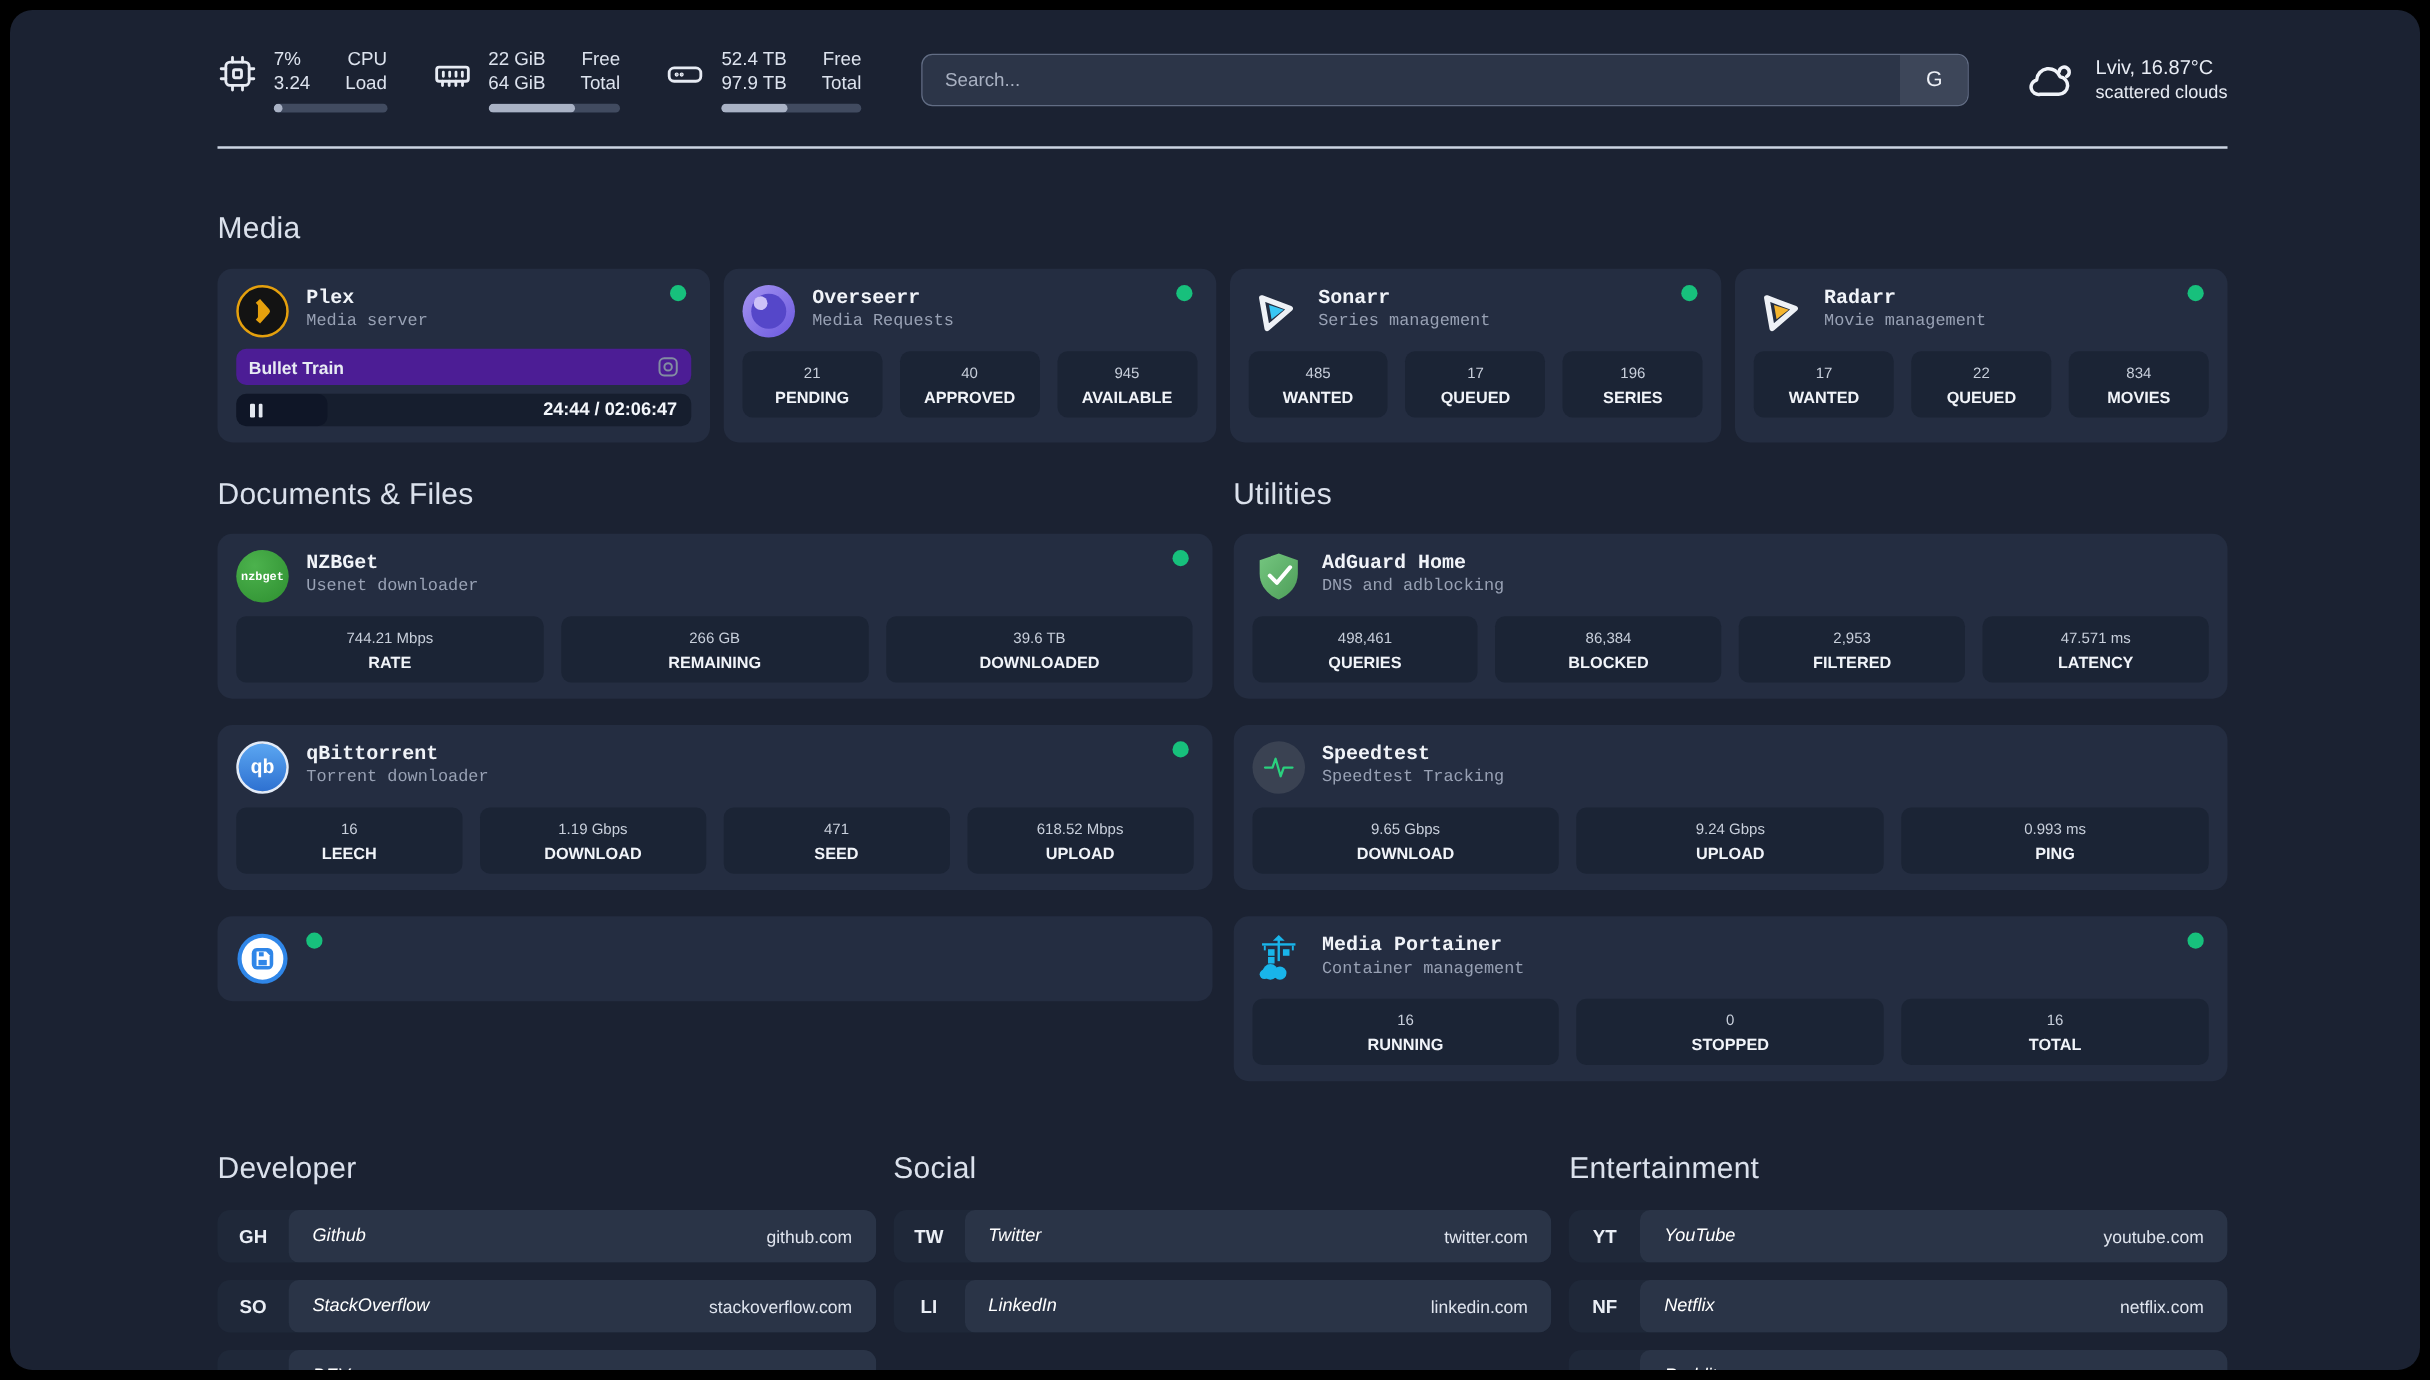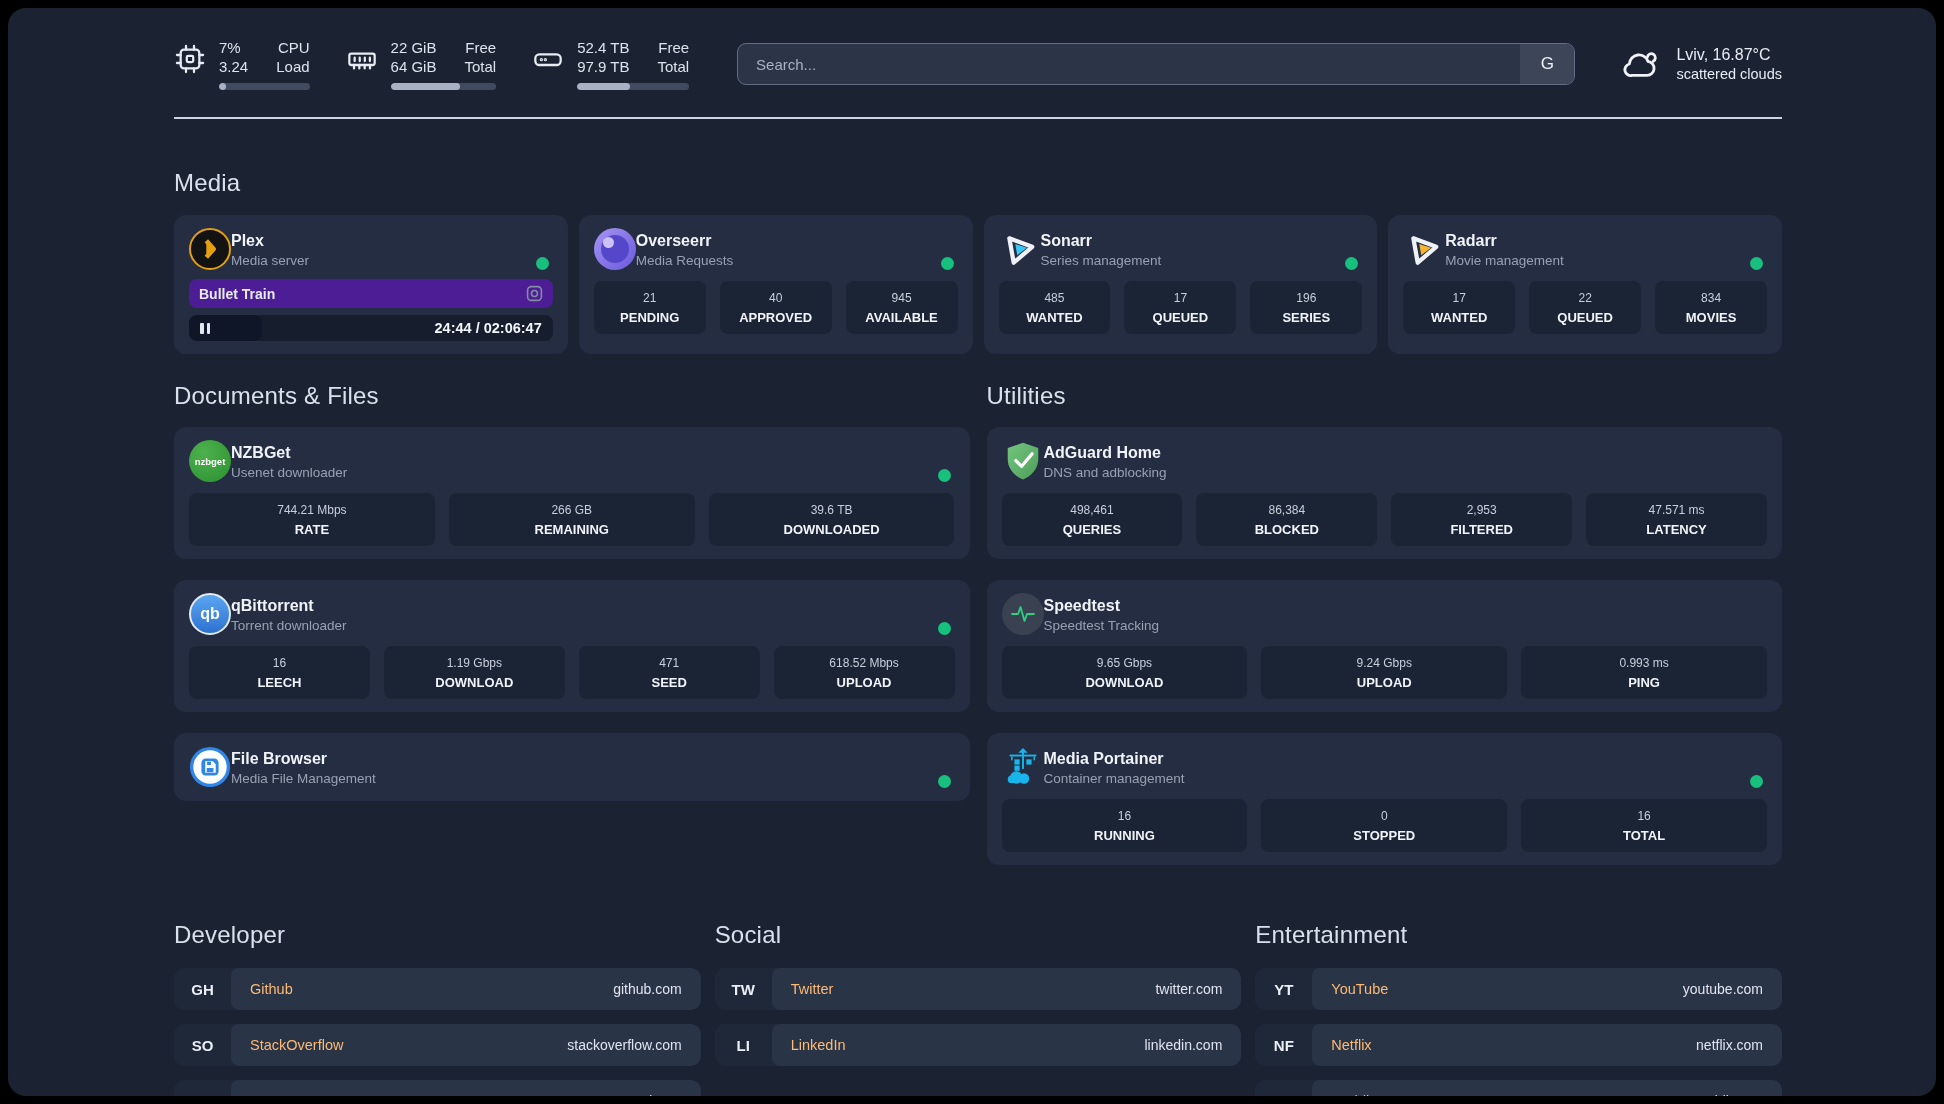--- a/index.html
+++ b/index.html
@@ -29,21 +29,21 @@
   .weather .t1 { font-size:16px; line-height:21px; }
   .weather .t2 { font-size:14.5px; line-height:19px;text-align:right; }
 
   .divider { height:2px; background:#ccd4e2; margin-top:27px; }
 
   
   .sec-h { font-size:24px; font-weight:400; color:#dbe1ec; letter-spacing:.2px; }
   .media-h { margin-top:50px; margin-bottom:18px; }
 
   .card { background:#242d41; border-radius:12px; padding:13px 15px; }
-  .card-head { display:flex; align-items:flex-end; gap:0; }
+  .card-head { display:flex; align-items:flex-start; gap:14px;font-family:Liberation Mono, monospace; }
   .app-icon { width:42px; height:42px; flex:none; position:relative; }
   .titles { flex:1; min-width:0; }
   .app-name { font-size:16px; font-weight:600; color:#f0f3f8; line-height:20px; }
   .app-desc { font-size:13.5px; color:#98a1b4; line-height:18px; margin-top:1px; }
   .dot { width:13px; height:13px; border-radius:50%; background:#17c07c; margin-right:4px; flex:none; }
 
   .stats { display:flex; gap:14px; margin-top:11px; }
   .stat { flex:1; background:#1b2435; border-radius:8px; text-align:center; padding:7px 4px 8px; }
   .stat .v { font-size:12px; color:#c8cfdb; line-height:20px; }
   .stat .l { font-size:13px; font-weight:700; color:#f1f4f9; line-height:17px; margin-top:1px; }
@@ -66,21 +66,21 @@
   .stack { display:flex; flex-direction:column; gap:21px; }
 
   
   .bm-grid { display:grid; grid-template-columns:repeat(3,1fr); gap:14px; margin-top:56px; }
   .bm-col .sec-h { margin-bottom:19px; }
   .bm-row { display:flex; align-items:stretch; background:#1f2839; border-radius:10px; overflow:hidden;
             height:42px; margin-bottom:14px; cursor:pointer; }
   .bm-abbr { width:57px; display:flex; align-items:center; justify-content:center; color:#eaeef5;
              font-size:15px; font-weight:600; flex:none; }
   .bm-pill { flex:1; background:#2a3447; border-radius:8px; display:flex; align-items:center; padding:0 19px; }
-  .bm-name { font-size:14.5px; color:#fdba74; }
+  .bm-name { font-size:14.5px; color:#ffffff;font-style:italic; }
   .bm-url { margin-left:auto; font-size:14px; color:#dfe4ee; }
 
   
   .ic-plex { border-radius:50%; background:#131313; border:2.5px solid #e5a00d; display:flex; align-items:center; justify-content:center; }
   .ic-over { border-radius:50%; background:linear-gradient(135deg,#a695f2,#6a58de); }
   .ic-over::before { content:""; position:absolute; inset:7px; border-radius:50%; background:#5547c9; }
   .ic-over::after { content:""; position:absolute; left:9px; top:9px; width:11px; height:11px; border-radius:50%; background:#cdc2f8; }
   .ic-nzb { border-radius:50%; background:radial-gradient(circle at 35% 30%,#4cb24d,#2e8f30); display:flex; align-items:center; justify-content:center; }
   .ic-nzb span { color:#fff; font-size:9.5px; font-weight:700; }
   .ic-qb { border-radius:50%; background:linear-gradient(180deg,#5ba6f1,#2e71d1); border:2.5px solid #e3ebf7; display:flex; align-items:center; justify-content:center; }
@@ -355,24 +355,20 @@
           <div class="card-head">
             <div class="app-icon">
               <svg width="42" height="42" viewBox="0 0 44 44">
                 <circle cx="22" cy="22" r="21" fill="#2f86e8"></circle>
                     <circle cx="22" cy="22" r="17.5" fill="#ffffff"></circle>
                 <rect x="13" y="13" width="18" height="18" rx="4.5" fill="#2f86e8"></rect>
                 <path d="M17 16h8l3 3v9h-11z" fill="#ffffff"></path>
                     <rect x="19" y="16.5" width="4" height="3.5" fill="#2f86e8"></rect>
                     <rect x="18.6" y="23" width="7" height="4.5" fill="#2f86e8"></rect>
               </svg>
-            </div>
-            <div class="titles">
-              <div class="app-name">File Browser</div>
-              <div class="app-desc">Media File Management</div>
             </div>
             <div class="dot"></div>
           </div>
         </div>
       </div>
     </div>
 
     <div class="col">
       <div class="sec-h">Utilities</div>
       <div class="stack">

